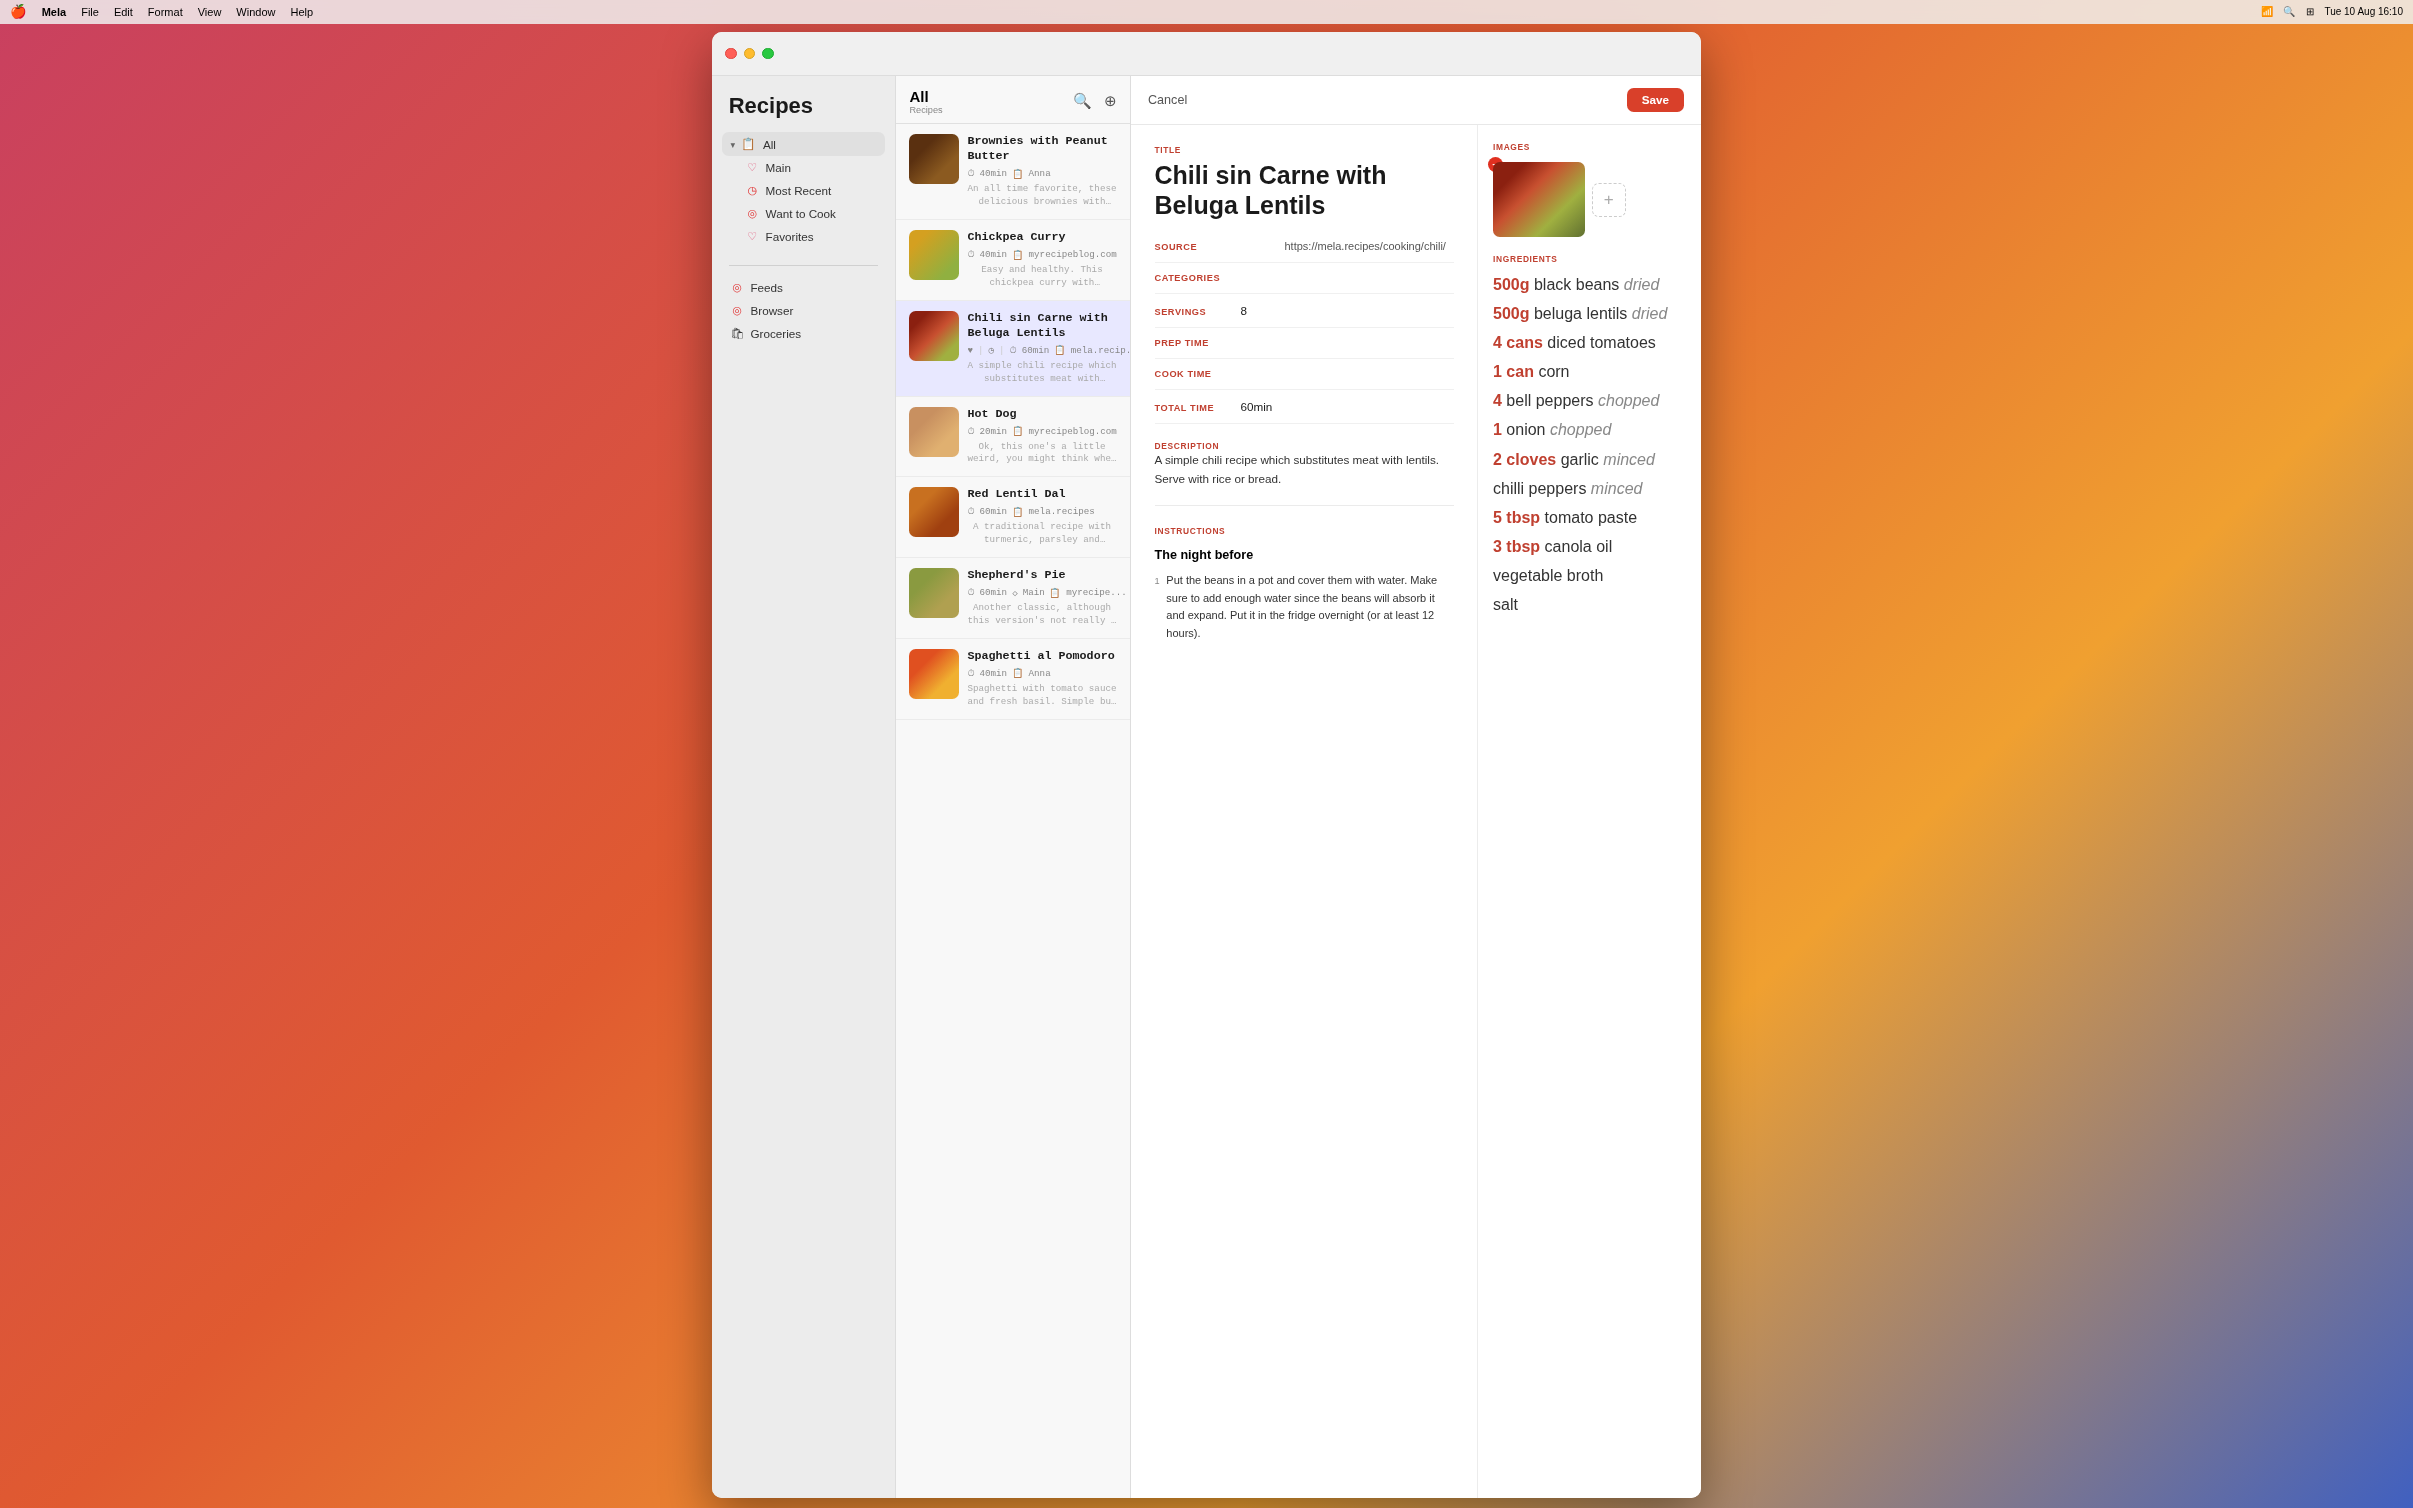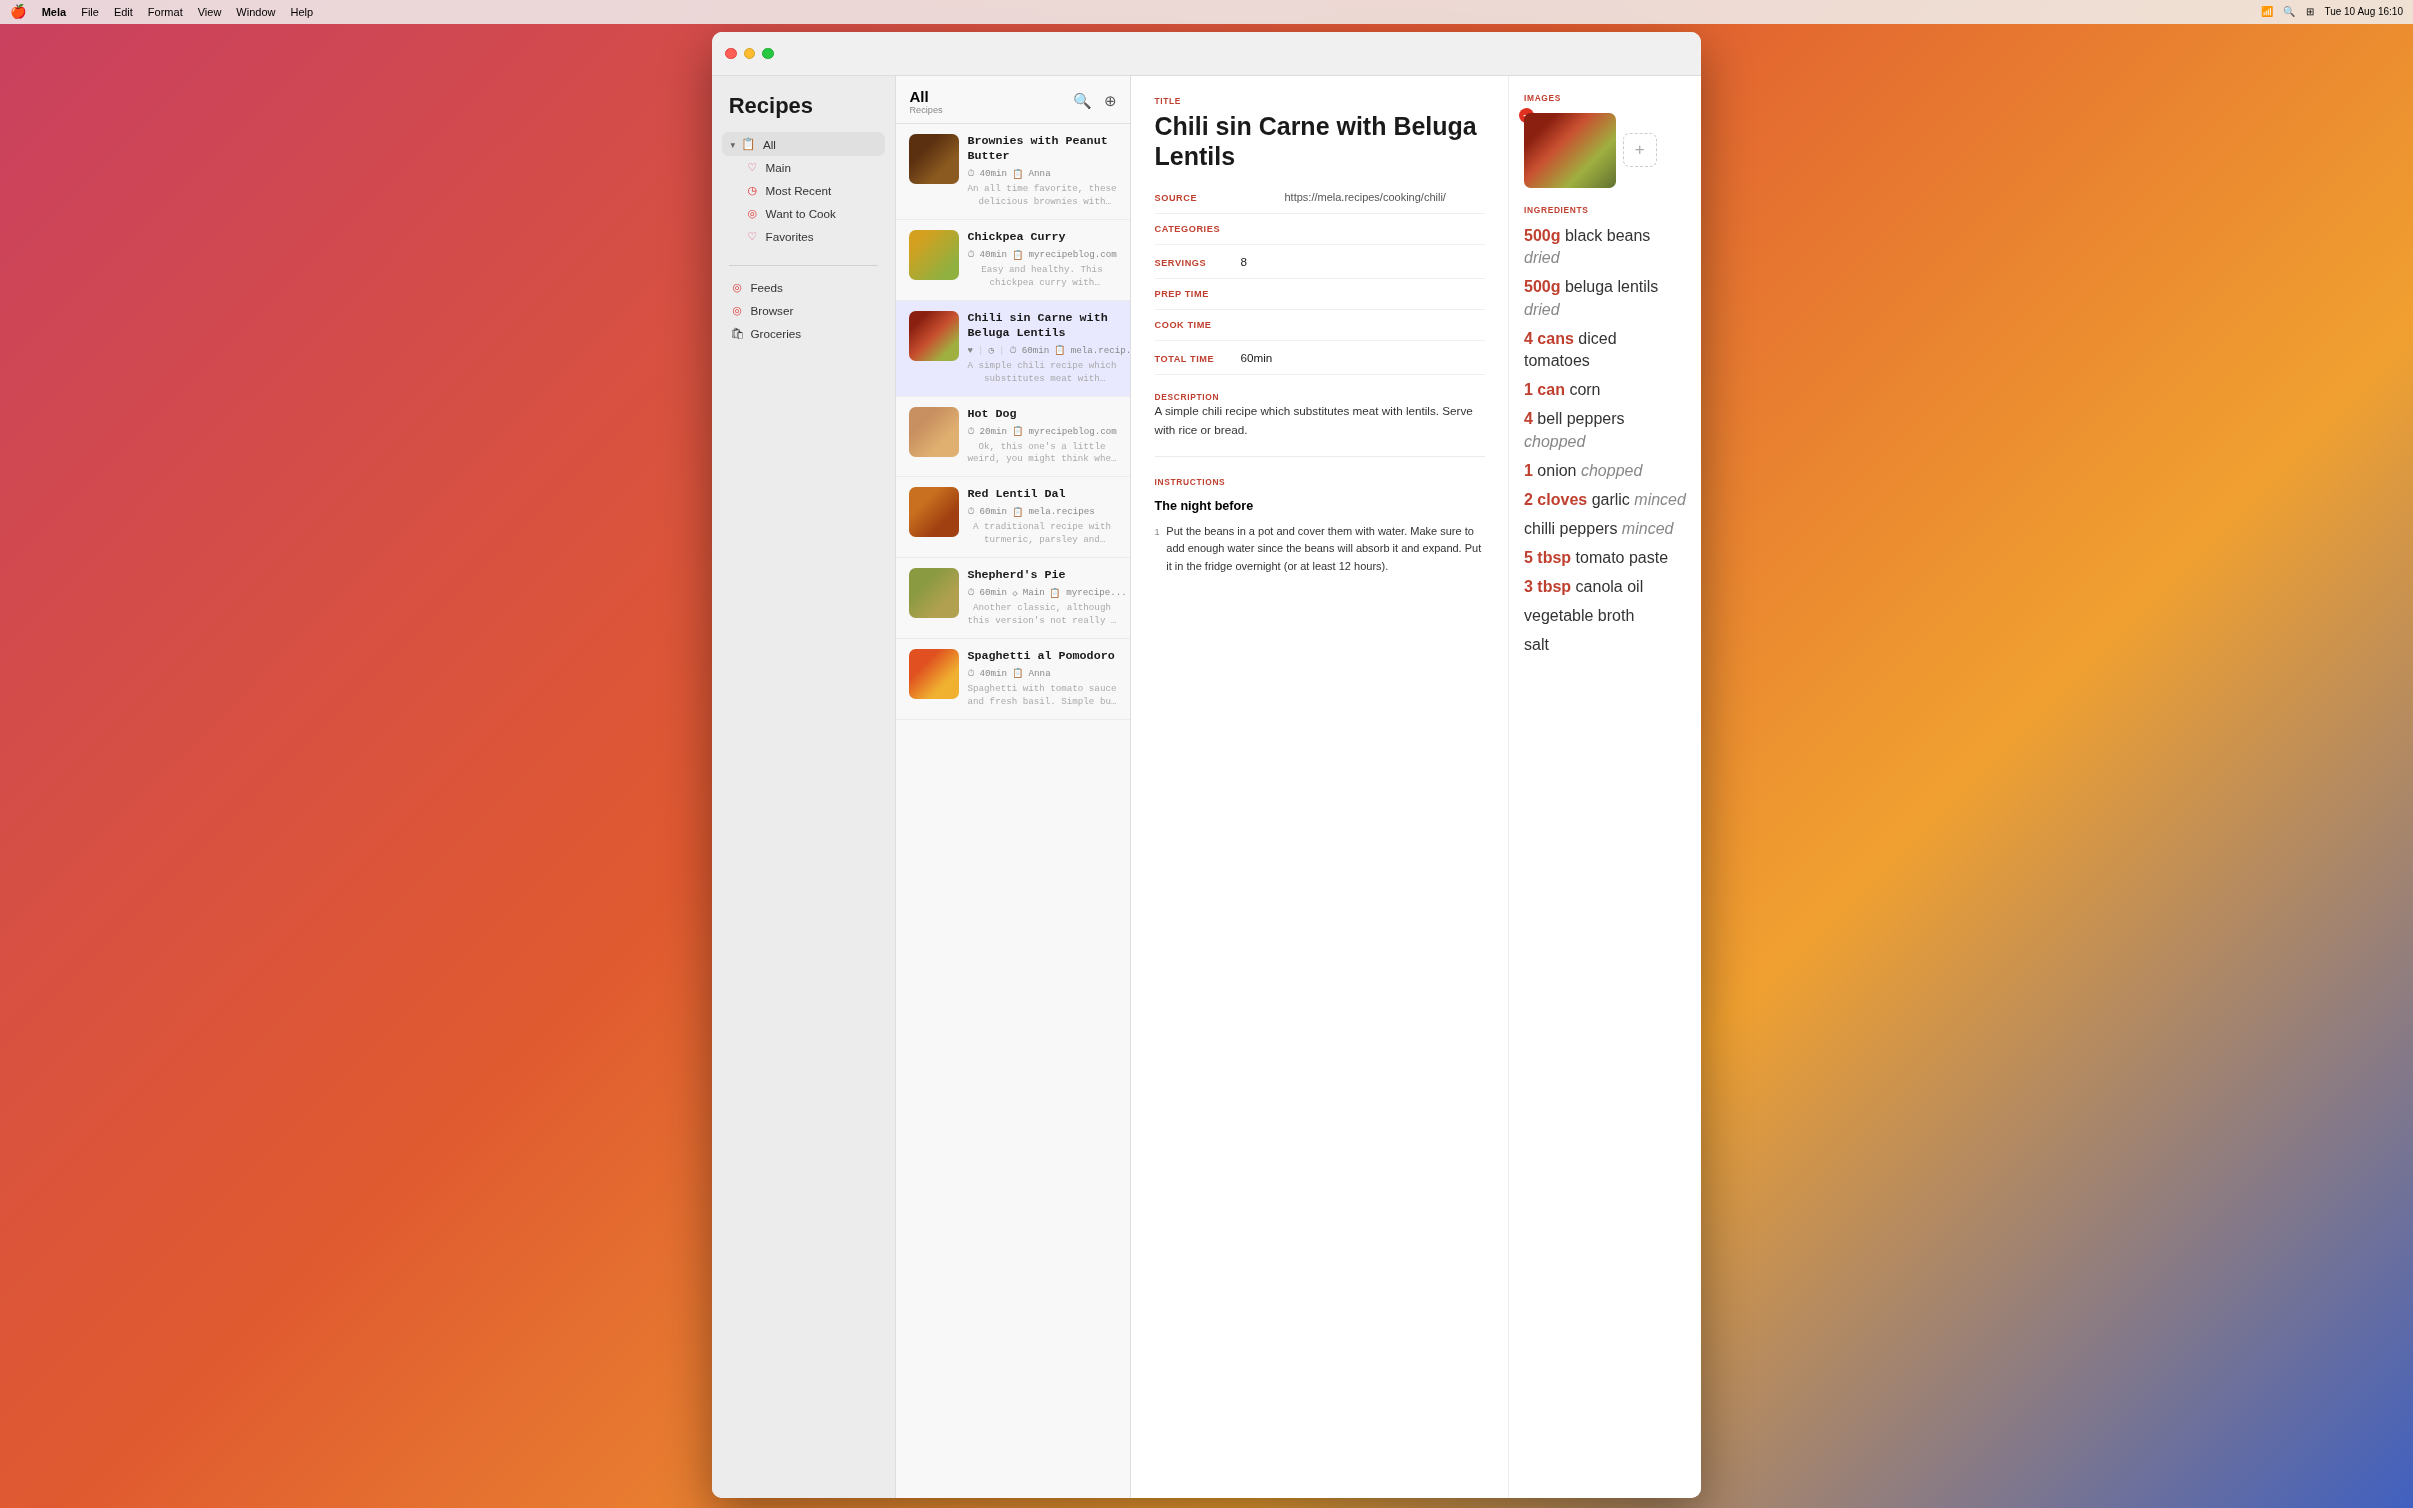--- a/index.html
+++ b/index.html
@@ -193,21 +193,21 @@
       display: flex;
       flex: 1;
       overflow: hidden;
     }
     .detail-main {
       flex: 1;
       padding: 20px 23.5px;
       overflow-y: auto;
     }
     .detail-right {
-      width: 193px;
+      width: 224px;
       padding: 17px 15px;
       border-left: 0.8px solid #ececec;
       overflow-y: auto;
       flex-shrink: 0;
     }
 
     
     .field-label {
       font-size: 8.4px;
       font-weight: 700;
@@ -580,20 +580,24 @@
               <span>Anna</span>
             </div>
             <div class="recipe-desc">Spaghetti with tomato sauce and fresh basil. Simple but trul...</div>
           </div>
         </div>
 
       </div>
     </div>
 
     <div class="detail-pane">
+      <div class="detail-header">
+        <button class="cancel-btn">Cancel</button>
+        <button class="save-btn">Save</button>
+      </div>
 
       <div class="detail-body">
 
         <div class="detail-main">
           <div class="field-label">TITLE</div>
           <div class="recipe-title-text">Chili sin Carne with Beluga Lentils</div>
 
           <div class="field-row">
             <div class="field-key">SOURCE</div>
             <div class="field-value url">https://mela.recipes/cooking/chili/</div>

